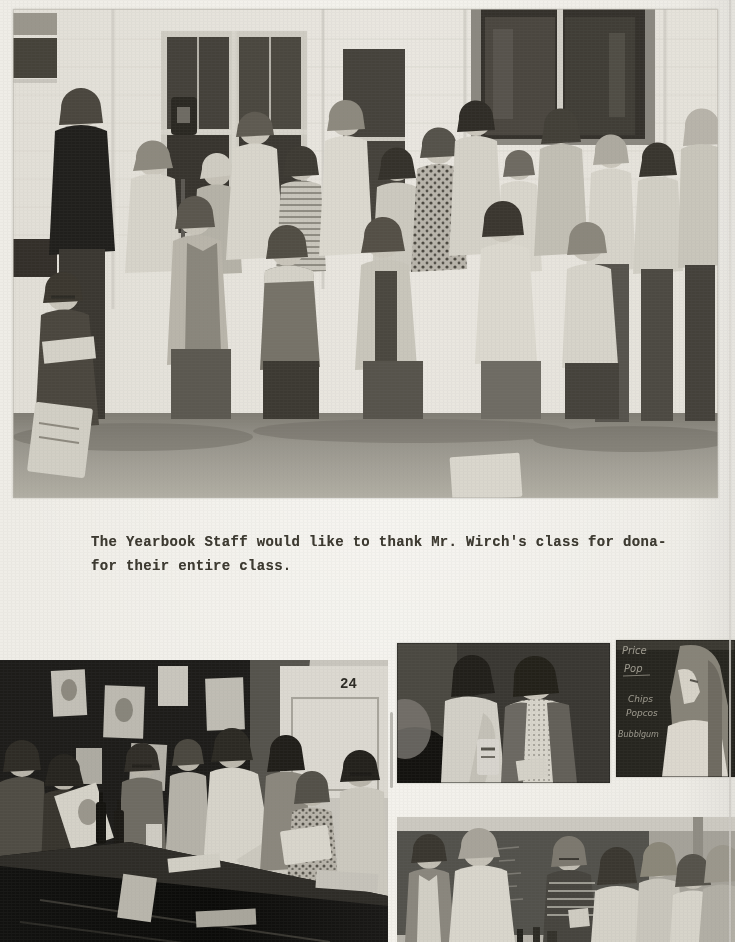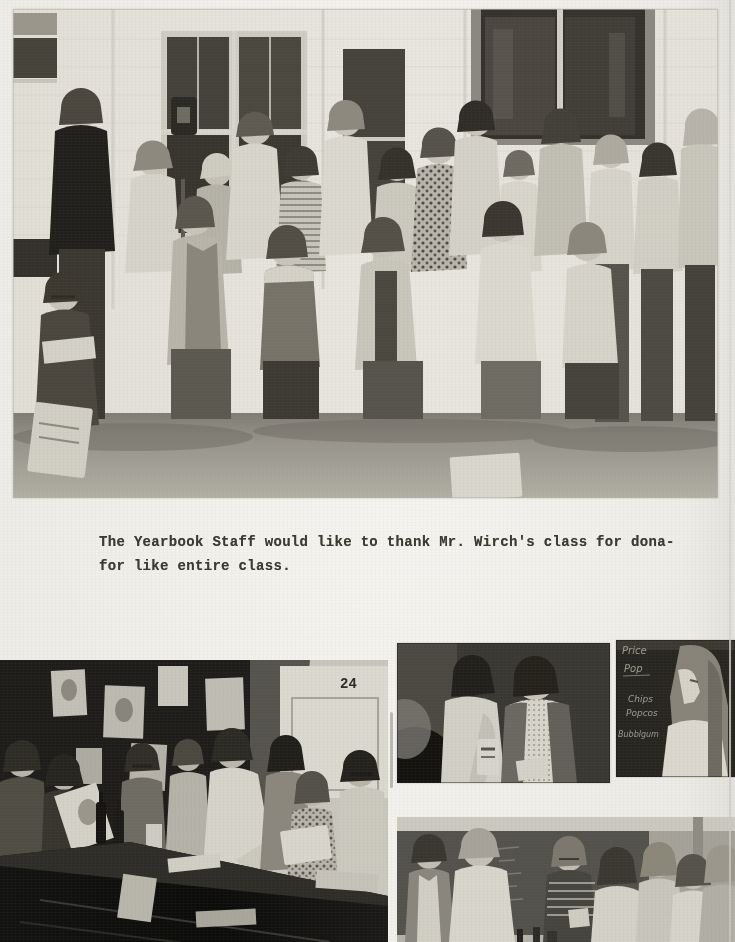--- a/index.html
+++ b/index.html
@@ -17,21 +17,20 @@
   #photo-artroom{left:0;top:660px;width:388px;height:300px;box-shadow:none;}
   #photo-talk{left:397px;top:643px;width:213px;height:140px;}
   #photo-chalkgirl{left:616px;top:640px;width:119px;height:137px;}
   #photo-chalkboard{left:397px;top:817px;width:338px;height:125px;box-shadow:none;}
   .caption{
     position:absolute;left:91px;top:531px;width:600px;
     font-family:"Liberation Mono","DejaVu Sans Mono",monospace;
     font-size:14px;font-weight:700;letter-spacing:.32px;line-height:23.5px;
     color:#3b382f;text-shadow:0 0 .6px rgba(59,56,47,.55);
     white-space:nowrap;
-    margin-left:8px;
   }
   .caption div{height:23.5px;}
   .edge-line{position:absolute;left:729px;top:0;width:2px;height:942px;background:linear-gradient(180deg,#cfccc6,#dcd9d3 30%,#d3d0ca 70%,#c9c6c0);opacity:.8;}
   .smudge{position:absolute;left:390px;top:712px;width:3px;height:76px;background:#8d8a83;opacity:.55;border-radius:2px;}
   .grain{position:absolute;inset:0;pointer-events:none;opacity:.05;
     background:repeating-linear-gradient(0deg,transparent 0 2px,#999 2px 3px),
                repeating-linear-gradient(90deg,transparent 0 3px,#777 3px 4px);}
   text.chalk{font-family:"DejaVu Sans",sans-serif;font-style:italic;fill:#b3afa2;opacity:.85;}
   text.pagenum{font-family:"Liberation Mono","DejaVu Sans Mono",monospace;font-weight:700;fill:#2c2a24;}
 </style>
@@ -273,21 +272,21 @@
       </g>
 
       <rect x="438" y="446" width="70" height="44" rx="2" fill="#dad7cd" transform="rotate(-4 473 468)"></rect>
 
       <rect x="0" y="0" width="705" height="489" fill="none" stroke="#b9b6ae" stroke-width="2" opacity=".6"></rect>
     </svg>
   </div>
 
   <div class="caption">
     <div>The Yearbook Staff would like to thank Mr. Wirch's class for dona-</div>
-    <div>for like entire class.</div>
+    <div>for their entire class.</div>
   </div>
 
   <div class="photo" id="photo-artroom">
     <svg width="388" height="300" viewBox="0 0 388 300">
       <defs>
         <pattern id="dressdots" width="7" height="7" patternUnits="userSpaceOnUse">
           <rect width="7" height="7" fill="#b8b4aa"></rect>
           <circle cx="2" cy="3" r="1.5" fill="#55524a"></circle>
           <circle cx="5.5" cy="6" r="1.2" fill="#6e6b62"></circle>
         </pattern>

